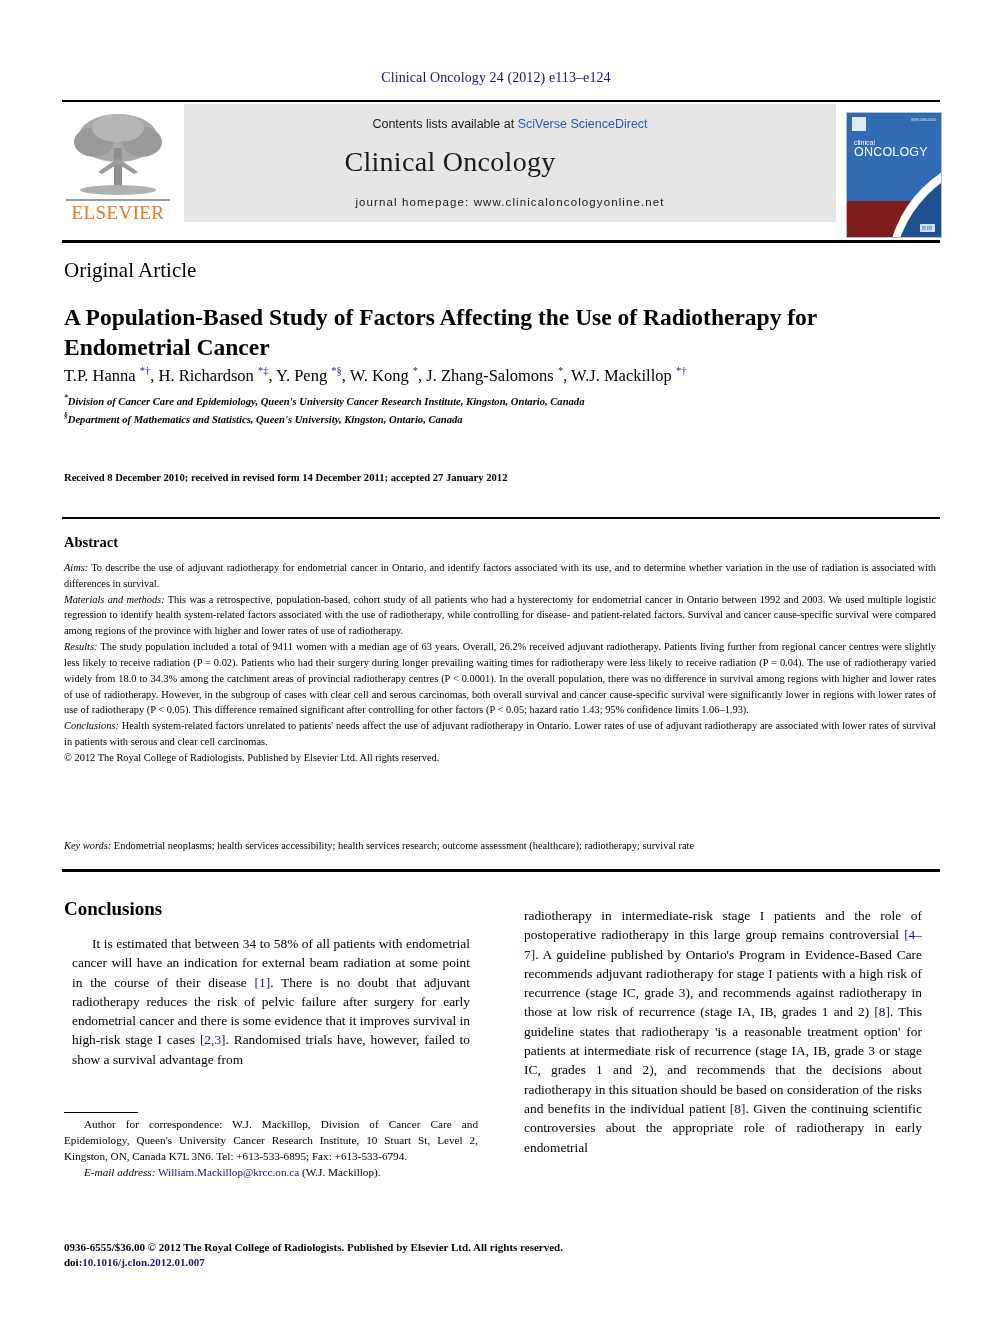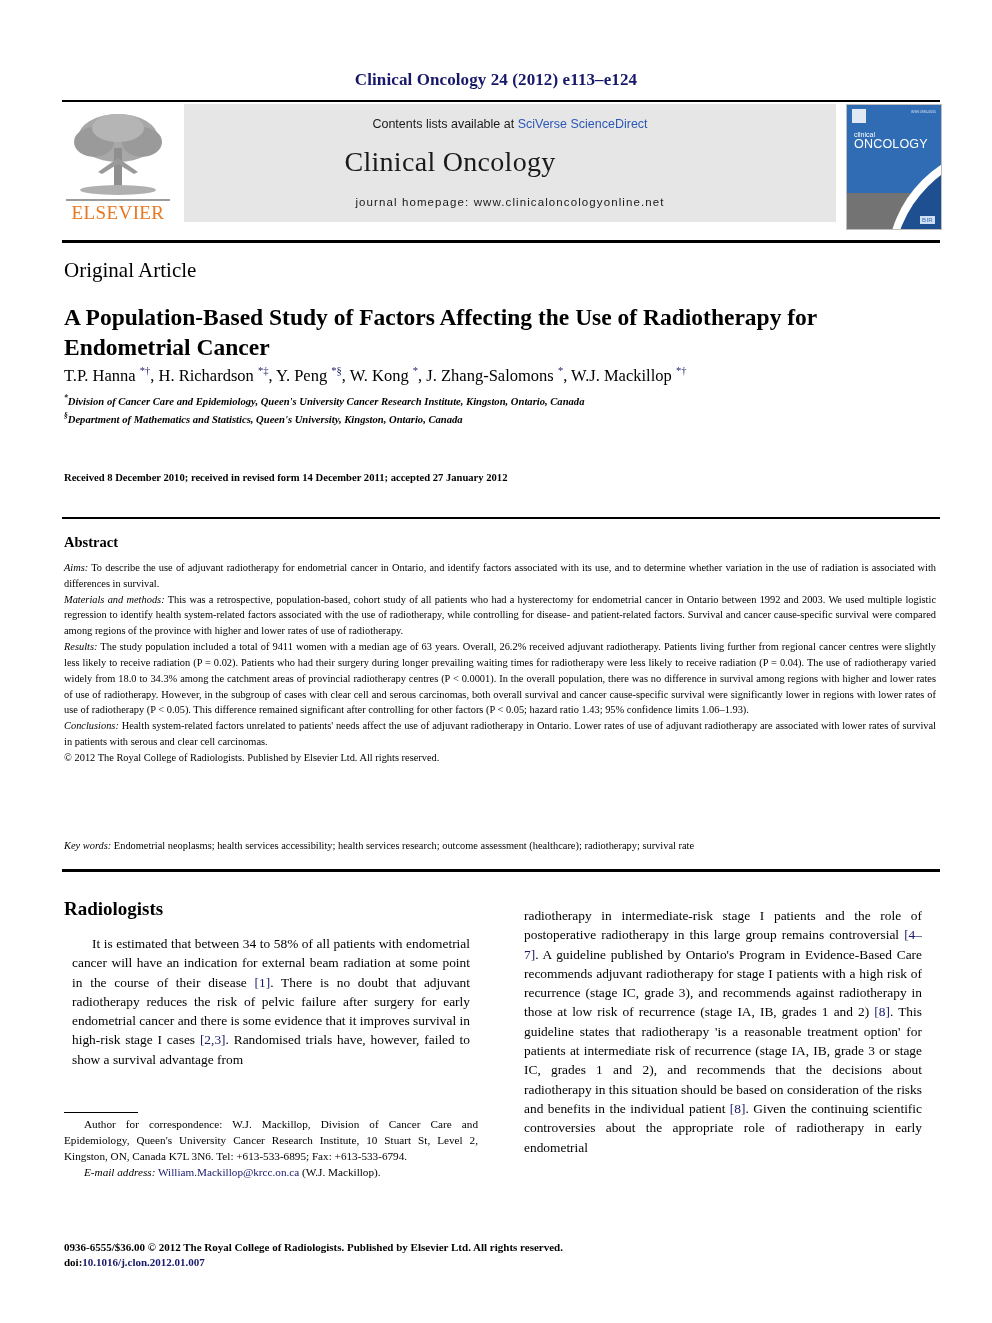--- a/index.html
+++ b/index.html
@@ -21,22 +21,22 @@
     width: 992px;
     height: 1323px;
   }
 
   
   .running-head {
     position: absolute;
     left: 0; top: 70px;
     width: 992px;
     text-align: center;
-    font-size: 17px;
-    font-weight: bold;
+    font-size: 14px;
+    font-weight: normal;
     color: #18186a;
     letter-spacing: .1px;
   }
 
   
   .rule-thick-top {
     position: absolute;
     left: 62px; top: 100px;
     width: 878px;
     height: 2.4px;
@@ -112,24 +112,24 @@
     left: 0; top: 92px;
     width: 652px;
     text-align: center;
     font-family: "Liberation Sans", sans-serif;
     font-size: 11.5px;
     color: #1a1a1a;
     letter-spacing: 1.1px;
   }
   .cover-thumb {
     position: absolute;
-    left: 784px; top: 0;
+    left: 784px; top: 8px;
     width: 94px;
     height: 124px;
-    background: #737373;
+    background: #7f1d1d;
     border: 1px solid #bdbdbd;
     overflow: hidden;
   }
   .cover-blue {
     position: absolute;
     left: 0; top: 0;
     width: 94px;
     height: 88px;
     background: #2f6cb4;
   }
@@ -441,21 +441,21 @@
     <p><span class="lbl">Conclusions:</span><span> Health system-related factors unrelated to patients' needs affect the use of adjuvant radiotherapy in Ontario. Lower rates of use of adjuvant radiotherapy are associated with lower rates of survival in patients with serous and clear cell carcinomas.</span></p>
     <p>© 2012 The Royal College of Radiologists. Published by Elsevier Ltd. All rights reserved.</p>
   </div>
 
   <div class="keywords">
     <span class="lbl">Key words:</span><span> Endometrial neoplasms; health services accessibility; health services research; outcome assessment (healthcare); radiotherapy; survival rate</span>
   </div>
   <div class="rule-thick-3"></div>
 
   <div class="col-left">
-    <h2 class="section-heading">Radiologists</h2>
+    <h2 class="section-heading">Conclusions</h2>
     <p class="bodytext indent">It is estimated that between 34 to 58% of all patients with endometrial cancer will have an indication for external beam radiation at some point in the course of their disease <span class="ref">[1]</span>. There is no doubt that adjuvant radiotherapy reduces the risk of pelvic failure after surgery for early endometrial cancer and there is some evidence that it improves survival in high-risk stage I cases <span class="ref">[2,3]</span>. Randomised trials have, however, failed to show a survival advantage from</p>
   </div>
 
   <div class="col-right">
     <p class="bodytext">radiotherapy in intermediate-risk stage I patients and the role of postoperative radiotherapy in this large group remains controversial <span class="ref">[4–7]</span>. A guideline published by Ontario's Program in Evidence-Based Care recommends adjuvant radiotherapy for stage I patients with a high risk of recurrence (stage IC, grade 3), and recommends against radiotherapy in those at low risk of recurrence (stage IA, IB, grades 1 and 2) <span class="ref">[8]</span>. This guideline states that radiotherapy 'is a reasonable treatment option' for patients at intermediate risk of recurrence (stage IA, IB, grade 3 or stage IC, grades 1 and 2), and recommends that the decisions about radiotherapy in this situation should be based on consideration of the risks and benefits in the individual patient <span class="ref">[8]</span>. Given the continuing scientific controversies about the appropriate role of radiotherapy in early endometrial</p>
   </div>
 
   <div class="fn-rule"></div>
   <div class="footnote">
     <p class="fn-p1">Author for correspondence: W.J. Mackillop, Division of Cancer Care and Epidemiology, Queen's University Cancer Research Institute, 10 Stuart St, Level 2, Kingston, ON, Canada K7L 3N6. Tel: +613-533-6895; Fax: +613-533-6794.</p>

